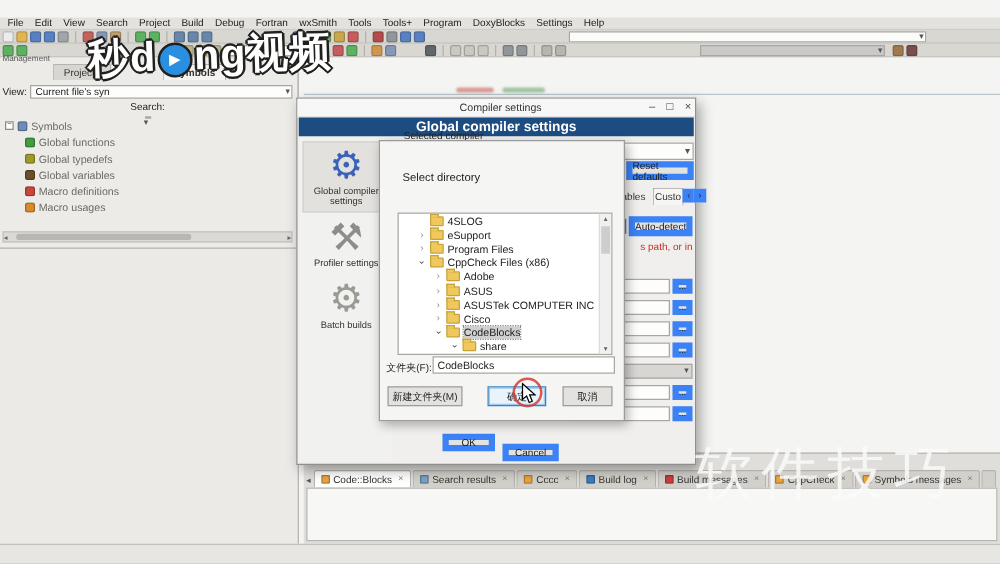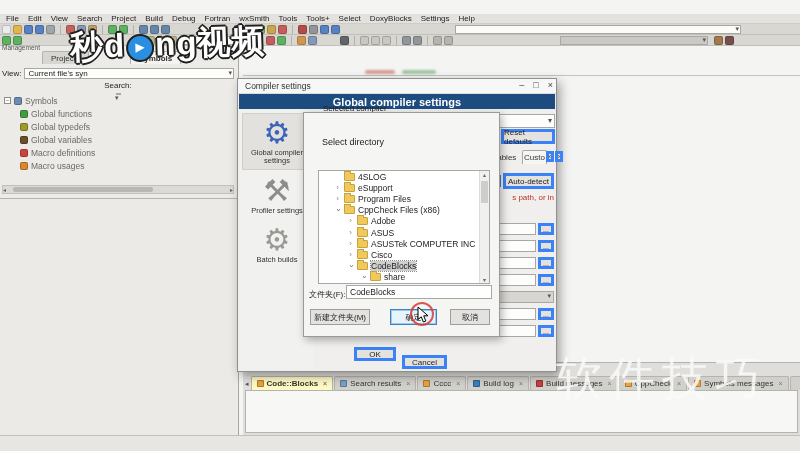--- a/index.html
+++ b/index.html
@@ -44,42 +44,42 @@
   
   #editor{left:243px;top:46px;width:557px;height:316px;background:#f4f4f2;}
   .remnant-line{left:243px;top:75px;width:557px;height:1px;background:#b9c7cc;}
   .smudge{height:4px;border-radius:2px;filter:blur(1px);}
   
   #logs{left:243px;top:362px;width:557px;height:73px;background:#e0deda;border-top:1px solid #b5b3ae;box-sizing:border-box;}
   #logs-caption{position:absolute;left:3px;top:1px;font-size:7px;color:#444;}
   #log-tabs{position:absolute;left:2px;top:11px;display:flex;align-items:flex-end;height:16px;}
   .ltab{display:flex;align-items:center;gap:3px;padding:0 5px;height:13px;font-size:8px;background:#d2d0cb;
         border:1px solid #b5b3ae;border-bottom:none;border-radius:2px 2px 0 0;color:#333;margin-right:1px;white-space:nowrap;}
-  .ltab.active{background:#fef9c3;font-weight:bold;}
+  .ltab.active{background:#ffffff;font-weight:normal;}
   .ltab .licon{width:7px;height:7px;border-radius:1px;border:1px solid rgba(0,0,0,.25);box-sizing:border-box;}
   .ltab .close{font-size:7px;color:#777;margin-left:2px;}
   .lscroll{font-size:7px;color:#555;margin-right:2px;padding-bottom:2px;}
   #log-content{position:absolute;left:2px;top:27px;width:553px;height:43px;background:#f7f7f5;border:1px solid #b5b3ae;box-sizing:border-box;}
   #statusbar{left:0;top:435px;width:800px;height:16px;background:#e8e6e2;border-top:1px solid #c2c0bb;box-sizing:border-box;}
   
   #cdialog{left:237px;top:78px;width:320px;height:294px;background:#f0efed;border:1px solid #8f8f8f;
            box-shadow:3px 4px 10px rgba(0,0,0,.35);box-sizing:border-box;z-index:5;}
   #cdlg-title{position:absolute;left:0;top:0;width:100%;height:15px;background:#f7f7f7;border-bottom:1px solid #dcdcdc;
-              display:flex;align-items:center;font-size:8.5px;color:#333;padding-left:7px;box-sizing:border-box;}
+              display:flex;align-items:center;font-size:8.5px;color:#333;padding-left:7px;box-sizing:border-box;justify-content:center;}
   #cdlg-controls{position:absolute;right:3px;top:1px;display:flex;gap:9px;font-size:9px;color:#444;}
   #cdlg-header{position:absolute;left:1px;top:15px;width:316px;height:15px;color:#fff;font-weight:bold;font-size:11px;
                display:flex;align-items:center;justify-content:center;}
   #cnav{position:absolute;left:2px;top:32px;width:74px;height:258px;background:#f1f1ef;}
   .cnav-item{width:70px;margin:2px auto 0 auto;text-align:center;padding:3px 0 4px 0;color:#333;}
   .cnav-item.sel{background:#e2e1dd;border:1px solid #d0cfcb;box-sizing:border-box;}
   .cnav-icon{font-size:30px;line-height:32px;}
   .cnav-label{font-size:7.5px;line-height:8px;}
   .clabel{position:absolute;font-size:8px;color:#222;}
   .cfield{position:absolute;background:#fdfdfc;border:1px solid #a9a7a2;box-sizing:border-box;}
-  .cbtn{position:absolute;background:#e3e2df;border:3px solid #3b82f6;box-sizing:border-box;font-size:8px;color:#222;
+  .cbtn{position:absolute;background:#e3e2df;border:5px solid #3b82f6;box-sizing:border-box;font-size:8px;color:#222;
         display:flex;align-items:center;justify-content:center;}
   .cbtn.small{font-size:7px;}
   .red-hint{position:absolute;font-size:8px;text-align:right;}
   .ctab{position:absolute;font-size:8px;color:#333;}
   .ctab-box{position:absolute;background:#f6f6f4;border:1px solid #a9a7a2;border-bottom:none;font-size:8px;color:#333;
             display:flex;align-items:center;justify-content:center;border-radius:2px 2px 0 0;}
   
   #bdialog{left:303px;top:112px;width:197px;height:225px;background:#f5f5f4;border:1px solid #9a9a9a;
            box-shadow:2px 3px 8px rgba(0,0,0,.3);box-sizing:border-box;z-index:10;}
   #bdlg-title{position:absolute;left:0;top:0;width:100%;height:14px;background:#f0f0ef;font-size:8.5px;color:#222;
@@ -124,21 +124,21 @@
       <span class="menu-item">Edit</span>
       <span class="menu-item">View</span>
       <span class="menu-item">Search</span>
       <span class="menu-item">Project</span>
       <span class="menu-item">Build</span>
       <span class="menu-item">Debug</span>
       <span class="menu-item">Fortran</span>
       <span class="menu-item">wxSmith</span>
       <span class="menu-item">Tools</span>
       <span class="menu-item">Tools+</span>
-      <span class="menu-item">Select</span>
+      <span class="menu-item">Program</span>
       <span class="menu-item">DoxyBlocks</span>
       <span class="menu-item">Settings</span>
       <span class="menu-item">Help</span>
     </div>
 
   <div class="abs tbrow" id="tb1">
     <span class="tcluster" id="tb1-file" style="left:2px;">
         <span class="ticon" style="background: rgb(236, 239, 242);"></span>
         <span class="ticon" style="background: rgb(227, 179, 65);"></span>
         <span class="ticon" style="background: rgb(74, 120, 194);"></span>

